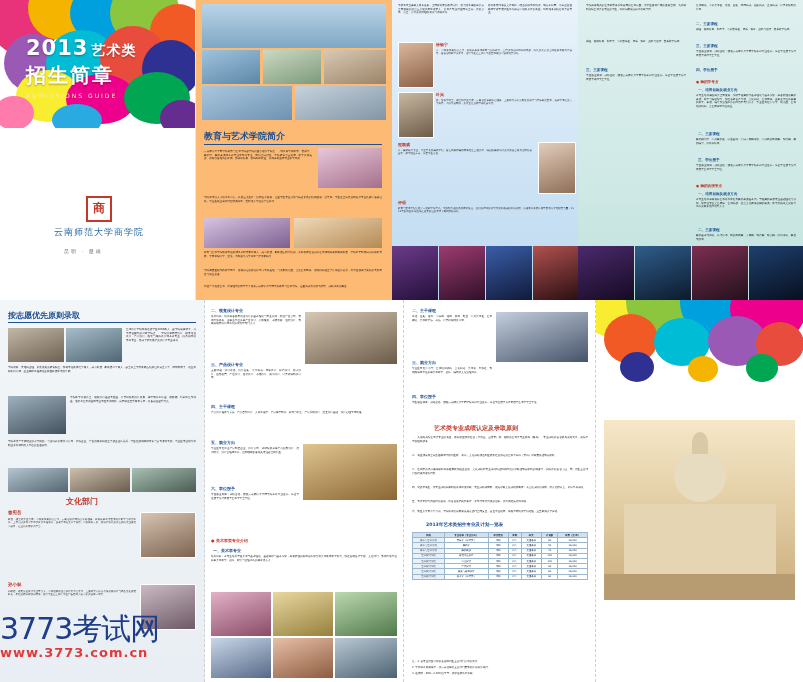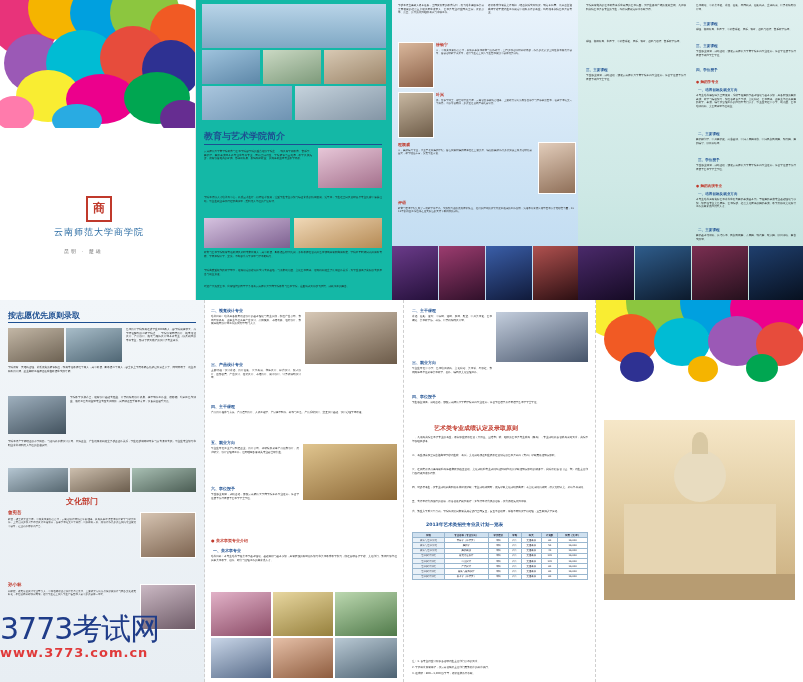--- a/index.html
+++ b/index.html
@@ -22,21 +22,21 @@
   #coverYear{font-size:21px;font-weight:bold;color:#ffffff;letter-spacing:1px;text-shadow:0 1px 2px rgba(0,0,0,.35);}
   #coverYear span.sub{font-size:14px;margin-left:3px;}
   #coverMain{font-size:20px;font-weight:bold;color:#ffffff;letter-spacing:2px;margin-top:2px;text-shadow:0 1px 2px rgba(0,0,0,.35);}
   #coverEn{font-size:6px;color:#ffe9a8;letter-spacing:2px;margin-top:3px;}
   #coverLogo{position:absolute;left:44px;top:196px;width:110px;text-align:center;}
   #coverLogoMark{width:22px;height:22px;margin:0 auto 4px;border:2px solid #c0392b;color:#c0392b;font-size:12px;line-height:20px;font-weight:bold;}
   #coverLogoText{font-size:9px;color:#2b6ca3;letter-spacing:1px;font-family:"DejaVu Serif","Liberation Serif",serif;}
   #coverCity{position:absolute;left:64px;top:248px;font-size:5px;color:#777;letter-spacing:2px;}
 
   
-  #mid1{left:196px;top:0;width:196px;height:300px;background:#14b8a6;}
+  #mid1{left:196px;top:0;width:196px;height:300px;background:#fdba74;}
   #eduTitle{position:absolute;left:8px;top:130px;font-size:9px;font-weight:bold;color:#1d4f91;}
   #eduTitleBar{position:absolute;left:8px;top:144px;width:178px;height:1px;background:#1d4f91;}
 
   
   #right1{left:392px;top:0;width:186px;height:300px;background:linear-gradient(180deg,#eaf3fb 0%,#cfe4f5 55%,#bcd9f0 100%);}
   
   #right2{left:578px;top:0;width:225px;height:300px;background:linear-gradient(180deg,#dff0ef 0%,#cfe9e6 60%,#bfe1dd 100%);}
 
   .redhead{color:#c0392b;font-weight:bold;font-size:3.6px;}
   .bluehead{color:#1d4f91;font-weight:bold;font-size:3.6px;}
@@ -94,20 +94,27 @@
         <div class="blob" style="left:46px;top:30px;width:72px;height:66px;background:#00bcd4;"></div>
         <div class="blob" style="left:100px;top:26px;width:66px;height:64px;background:#e74c3c;"></div>
         <div class="blob" style="left:142px;top:40px;width:58px;height:58px;background:#2e3192;"></div>
         <div class="blob" style="left:16px;top:70px;width:64px;height:52px;background:#f9ed32;"></div>
         <div class="blob" style="left:66px;top:74px;width:70px;height:50px;background:#ec008c;"></div>
         <div class="blob" style="left:124px;top:72px;width:66px;height:52px;background:#00a651;"></div>
         <div class="blob" style="left:-6px;top:96px;width:40px;height:34px;background:#ff7bac;"></div>
         <div class="blob" style="left:160px;top:100px;width:44px;height:36px;background:#662d91;"></div>
         <div class="blob" style="left:52px;top:104px;width:50px;height:32px;background:#29abe2;"></div>
       </div>
+      <div id="coverTitleWrap">
+        <div id="coverYear">
+          <span>2013</span><span class="sub">艺术类</span>
+        </div>
+        <div id="coverMain">招生简章</div>
+        <div id="coverEn">ADMISSIONS GUIDE</div>
+      </div>
       <div id="coverLogo">
         <div id="coverLogoMark">商</div>
         <div id="coverLogoText">云南师范大学商学院</div>
       </div>
       <div id="coverCity">昆明 · 楚雄</div>
     </div>
 
     <div class="panel" id="mid1">
 
       <div class="imgbox" style="left:6px;top:4px;width:184px;height:44px;background:linear-gradient(180deg,#b9d4e8,#7fa8c4);"></div>

